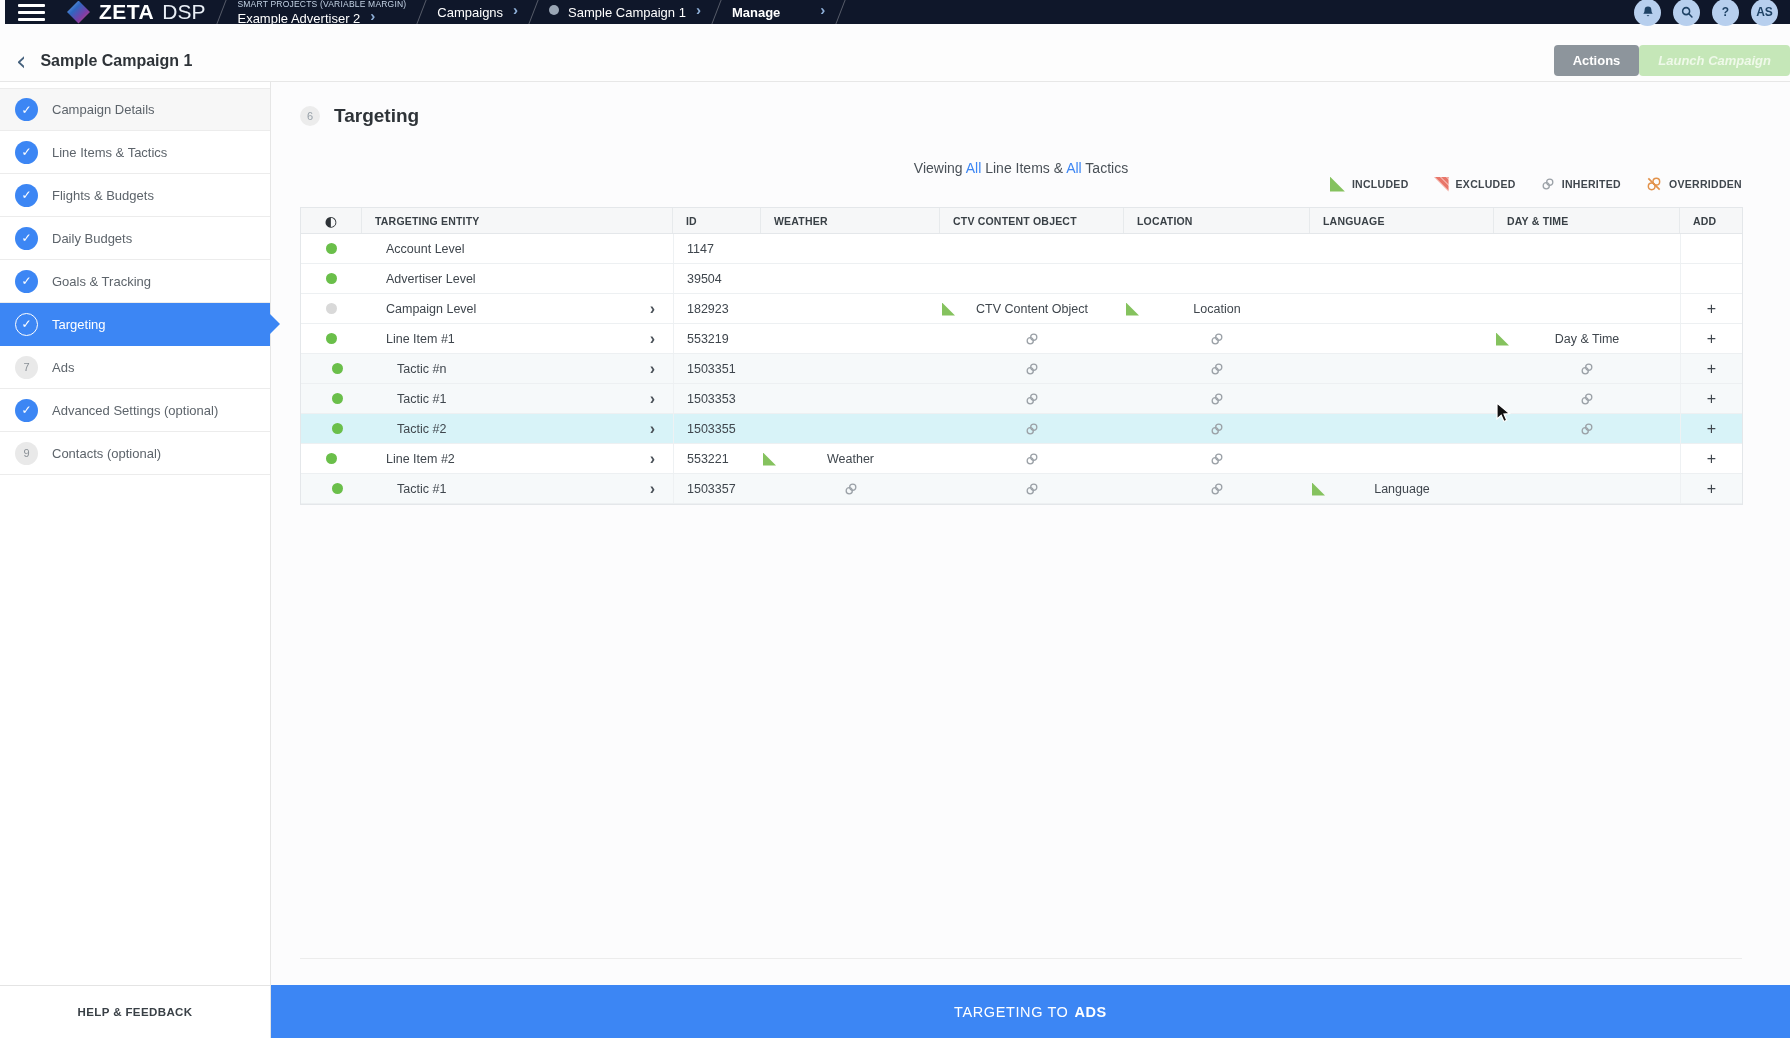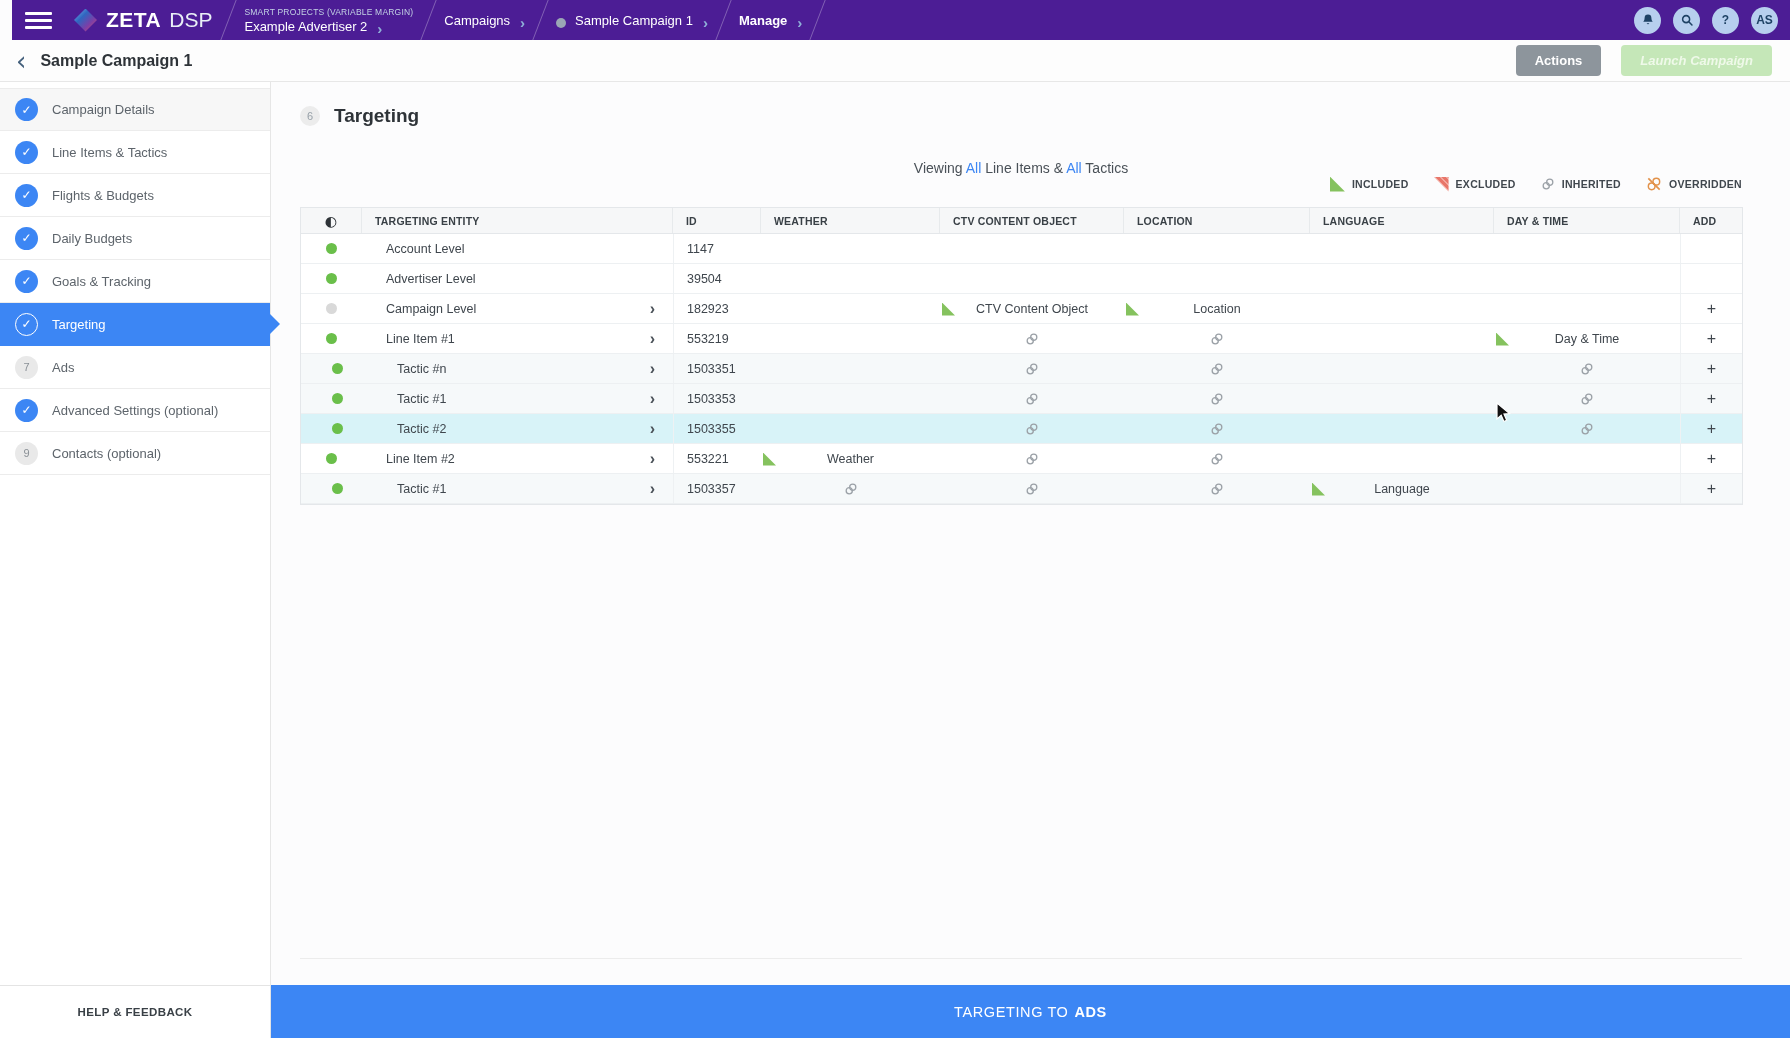--- a/index.html
+++ b/index.html
@@ -1,49 +1,49 @@
 <!DOCTYPE html>
 <html><head>
 <meta charset="utf-8">
 <style>
   * { margin:0; padding:0; box-sizing:border-box; }
   html,body { background:#e8e8e8; }
   .app { position:relative; width:1790px; height:1038px; background:#fcfcfd; overflow:hidden;
          font-family:"Liberation Sans", sans-serif; }
 
   
-  .topnav { position:absolute; top:0; left:12px; right:0; height:40px; background:#4c1d95;
+  .topnav { position:absolute; top:0; left:5px; right:0; height:24px; background:#0f172a;
             display:flex; align-items:center; z-index:20; }
   .hamburger { width:27px; height:17px; margin-left:13px; display:flex; flex-direction:column;
                justify-content:space-between; cursor:pointer; }
   .hamburger span { display:block; height:3px; background:#fff; border-radius:1px; }
   .brand { display:flex; align-items:center; margin-left:22px; }
   .diamond { width:23px; height:23px; clip-path:polygon(50% 0,100% 50%,50% 100%,0 50%);
              background:linear-gradient(135deg,#7fb3e8 0%,#2f66c0 35%,#7a3fa8 65%,#d84f68 100%); }
   .brand-zeta { color:#fff; font-weight:bold; font-size:21px; letter-spacing:.5px; margin-left:9px; }
   .brand-dsp  { color:#e9eff6; font-size:21px; font-weight:normal; margin-left:8px; }
   .crumbs { display:flex; align-items:stretch; height:100%; margin-left:16px; }
   .sep { width:1px; background:rgba(255,255,255,.3); transform:skewX(-21deg); }
   .crumb { display:flex; flex-direction:column; justify-content:center; padding:0 15px; color:#fff; cursor:pointer; }
   .crumb .sup { font-size:8.5px; color:#c3d2e4; letter-spacing:.2px; margin-bottom:2px; white-space:nowrap; }
-  .crumb .main-row { display:flex; align-items:flex-end; font-size:13px; white-space:nowrap; }
-  .crumb.bold .main-row { font-weight:bold; }
+  .crumb .main-row { display:flex; align-items:flex-start; font-size:13px; white-space:nowrap; }
+  .crumb.bold .main-row { font-weight:bold;gap:30px; }
   .crumb .chev { color:#8fb0d8; margin-left:10px; font-size:15px; font-weight:bold; line-height:10px; }
   .bullet { width:10px; height:10px; border-radius:50%; background:#9aa6b5; margin-right:9px; }
   .nav-icons { display:flex; gap:12px; margin-left:auto; margin-right:12px; align-items:center; }
   .nav-circle { width:27px; height:27px; border-radius:50%; background:#b7cfee; color:#1e4265;
                 display:flex; align-items:center; justify-content:center; font-size:12px; font-weight:bold; cursor:pointer; }
 
   
   .subheader { position:absolute; top:40px; left:0; right:0; height:42px; background:#fdfdfd;
                border-bottom:1px solid #e7e7e7; display:flex; align-items:center; z-index:10; }
   .back { margin-left:16px; color:#44607c; font-size:26px; line-height:20px; cursor:pointer;
           font-family:"DejaVu Sans", sans-serif; }
   .page-title { margin-left:14px; font-size:16px; font-weight:bold; color:#2e3338; }
-  .sub-actions { margin-left:auto; margin-right:18px; display:flex; gap:20px; }
+  .sub-actions { margin-left:auto; display:flex; gap:0; }
   .btn { border:none; border-radius:4px; padding:8px 19px; font-size:13px; font-weight:bold;
          font-family:"Liberation Sans",sans-serif; cursor:pointer; }
   .btn-actions { background:#8d959c; color:#fff; }
   .btn-launch  { background:#c5e7b8; color:#eff9e9;font-style:italic; }
 
   
   .sidebar { position:absolute; top:82px; left:0; width:271px; bottom:53px; background:#fff;
              border-right:1px solid #e6e6e6; padding-top:6px; z-index:5; }
   .side-item { position:relative; height:43px; display:flex; align-items:center;
                border-bottom:1px solid #ececec; padding-left:15px; gap:14px; font-size:13px;

